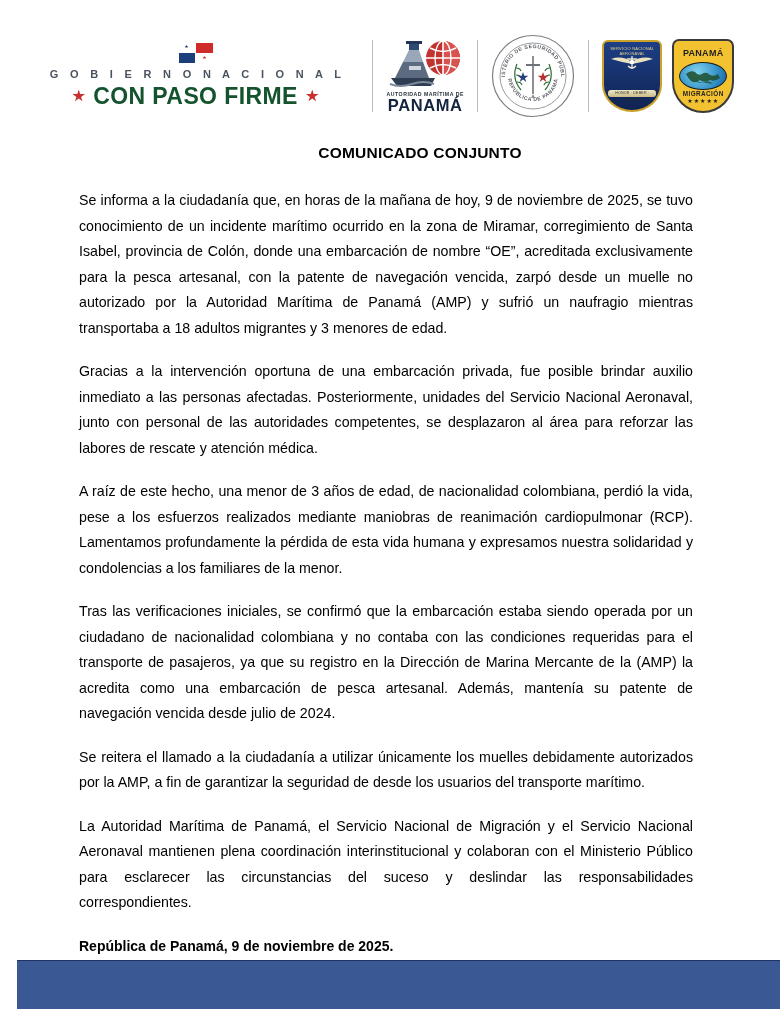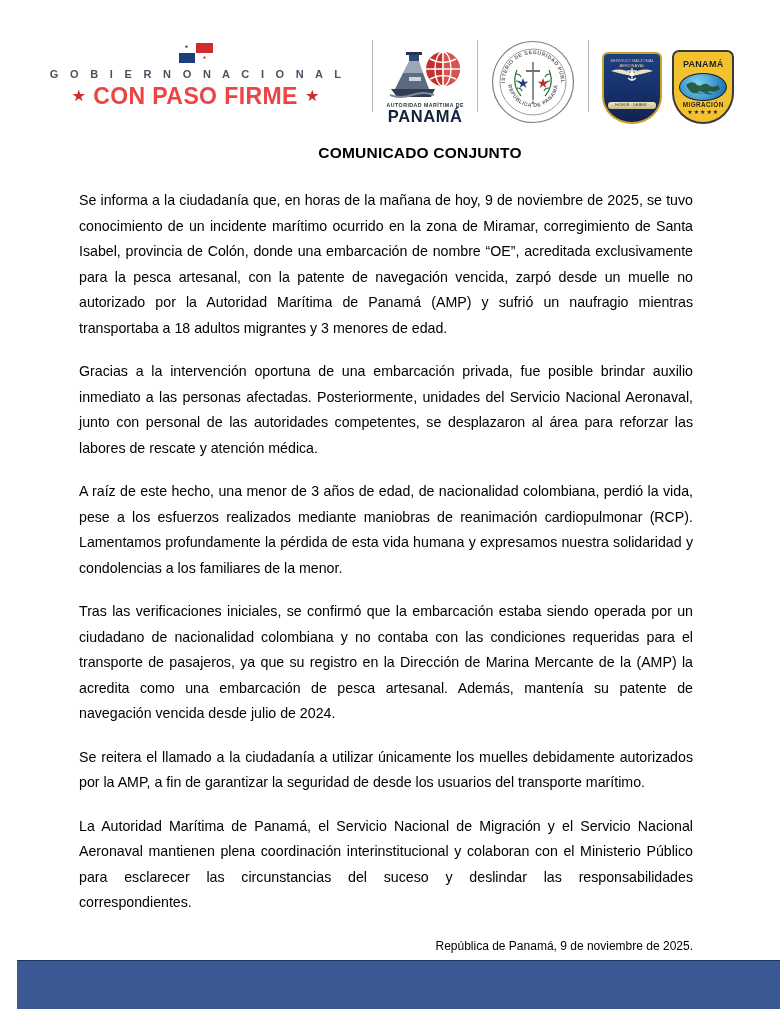--- a/index.html
+++ b/index.html
@@ -24,21 +24,21 @@
     left: 0;
     width: 780px;
     height: 100px;
     display: flex;
     align-items: center;
     justify-content: center;
     gap: 0;
   }
   .logo-slot {
     display: flex;
-    align-items: flex-end;
+    align-items: center;
     justify-content: center;
     height: 96px;
   }
 
   
   .gob-lockup {
     display: flex;
     flex-direction: column;
     align-items: center;
     justify-content: center;
@@ -76,21 +76,21 @@
   .gob-line2 {
     display: flex;
     align-items: center;
     gap: 8px;
     white-space: nowrap;
   }
   .gob-line2 .txt {
     font-size: 23px;
     font-weight: bold;
     letter-spacing: 0.4px;
-    color: #ef4444;
+    color: #14532d;
   }
   .gob-star {
     width: 13px; height: 13px;
     background: #c8312f;
     clip-path: polygon(50% 0,61% 35%,98% 35%,68% 57%,79% 91%,50% 70%,21% 91%,32% 57%,2% 35%,39% 35%);
     display: inline-block;
   }
 
   .vdiv {
     width: 1px;
@@ -204,23 +204,23 @@
   }
   .para {
     text-align: justify;
     font-size: 14.2px;
     line-height: 25.5px;
     margin: 0 0 18px 0;
     hyphens: none;
   }
   .para b { font-weight: normal; }
   .closing {
-    text-align: right;
-    font-size: 12px;
-    font-weight: normal;
+    text-align: left;
+    font-size: 14px;
+    font-weight: bold;
     margin: 10px 0 0 0;
     line-height: 25.5px;
   }
 
   
   .footer-bar {
     position: absolute;
     left: 17px;
     top: 960px;
     width: 763px;

